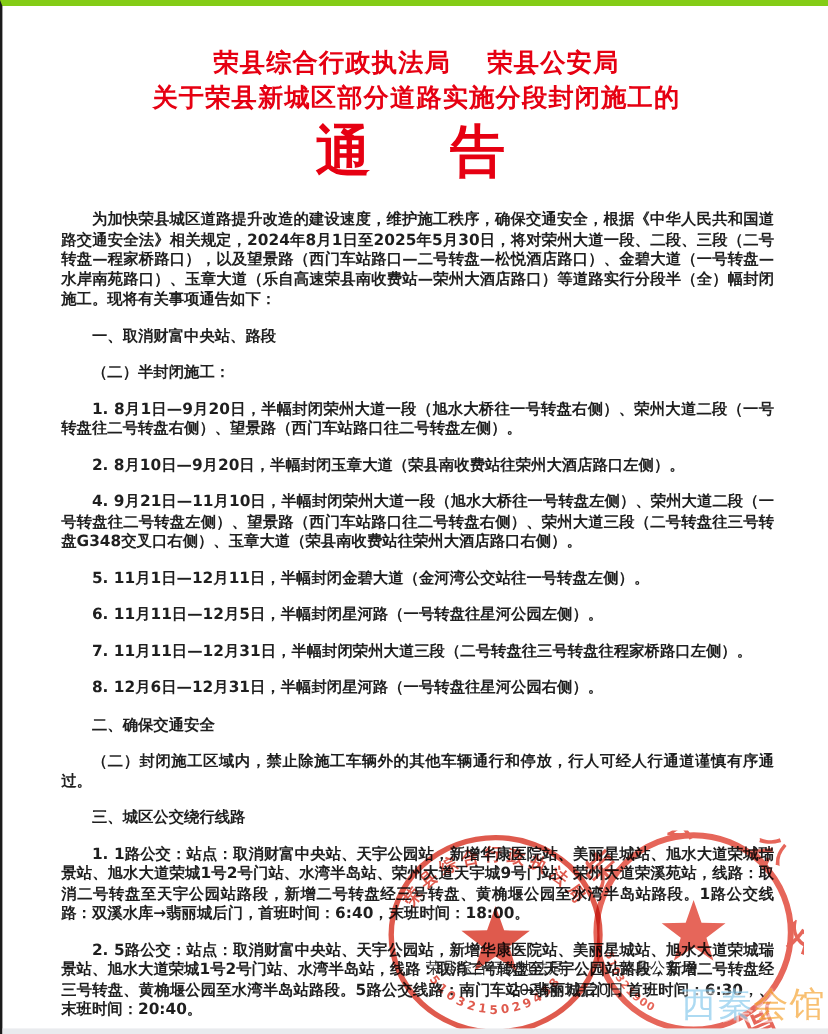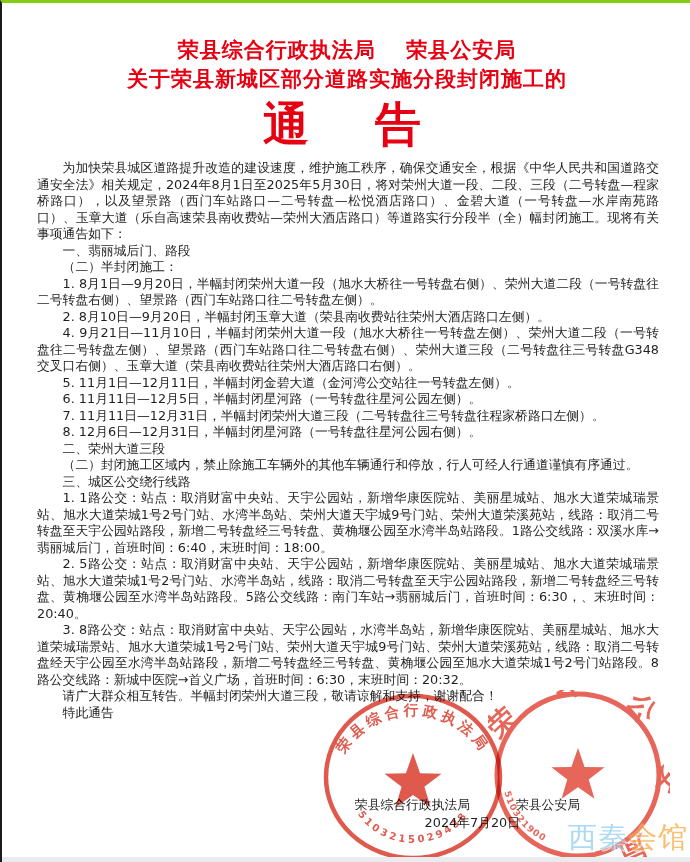--- a/index.html
+++ b/index.html
@@ -2,21 +2,21 @@
 <html><head>
 <meta charset="utf-8">
 <style>
   html,body{margin:0;padding:0;background:#ffffff;}
   .page{
     position:relative;
     width:690px;height:862px;
     background:#ffffff;
     overflow:hidden;
     font-family:"DejaVu Sans",sans-serif;
-    border-top:3px solid #84cc16;
+    border-top:5px solid #84cc16;
     border-left:2px solid #1b1b1b;
     box-sizing:border-box;
   }
   .bottom-strip{
     position:absolute;left:0;bottom:0;width:690px;height:5px;
     background:#e9ebee;
   }
   
   .doc-header{
     position:absolute;top:33px;left:0;width:690px;
@@ -24,21 +24,21 @@
   }
   .issuer-line{font-size:21px;line-height:28px;letter-spacing:1px;}
   .subtitle-line{font-size:21px;line-height:30px;letter-spacing:1px;}
   .big-title{font-size:46px;line-height:52px;letter-spacing:10px;margin-top:4px;}
   
   .doc-body{
     position:absolute;top:157px;left:35px;width:622px;
     font-size:12.8px;line-height:16.5px;color:#1f1f1f;
     text-align:justify;
   }
-  .doc-body p{margin:0;text-indent:2em;}
+  .doc-body p{margin:14px;text-indent:2em;font-weight:bold;}
   
   .sig-orgs{
     position:absolute;top:794px;left:0;width:690px;
     text-align:right;padding-right:112px;box-sizing:border-box;
     font-size:12.8px;color:#1f1f1f;
   }
   .sig-orgs .org2{margin-left:46px;}
   .sig-date{
     position:absolute;top:812px;left:0;width:690px;
     text-align:right;padding-right:172px;box-sizing:border-box;
@@ -65,30 +65,30 @@
 <div class="page">
 
   <div class="doc-header">
     <div class="issuer-line">荣县综合行政执法局　 荣县公安局</div>
     <div class="subtitle-line">关于荣县新城区部分道路实施分段封闭施工的</div>
     <div class="big-title">通　告</div>
   </div>
 
   <div class="doc-body">
     <p>为加快荣县城区道路提升改造的建设速度，维护施工秩序，确保交通安全，根据《中华人民共和国道路交通安全法》相关规定，2024年8月1日至2025年5月30日，将对荣州大道一段、二段、三段（二号转盘—程家桥路口），以及望景路（西门车站路口—二号转盘—松悦酒店路口）、金碧大道（一号转盘—水岸南苑路口）、玉章大道（乐自高速荣县南收费站—荣州大酒店路口）等道路实行分段半（全）幅封闭施工。现将有关事项通告如下：</p>
-    <p>一、翡丽城后门、路段</p>
+    <p>一、取消财富中央站、路段</p>
     <p>（二）半封闭施工：</p>
     <p>1. 8月1日—9月20日，半幅封闭荣州大道一段（旭水大桥往一号转盘右侧）、荣州大道二段（一号转盘往二号转盘右侧）、望景路（西门车站路口往二号转盘左侧）。</p>
     <p>2. 8月10日—9月20日，半幅封闭玉章大道（荣县南收费站往荣州大酒店路口左侧）。</p>
     <p>4. 9月21日—11月10日，半幅封闭荣州大道一段（旭水大桥往一号转盘左侧）、荣州大道二段（一号转盘往二号转盘左侧）、望景路（西门车站路口往二号转盘右侧）、荣州大道三段（二号转盘往三号转盘G348交叉口右侧）、玉章大道（荣县南收费站往荣州大酒店路口右侧）。</p>
     <p>5. 11月1日—12月11日，半幅封闭金碧大道（金河湾公交站往一号转盘左侧）。</p>
     <p>6. 11月11日—12月5日，半幅封闭星河路（一号转盘往星河公园左侧）。</p>
     <p>7. 11月11日—12月31日，半幅封闭荣州大道三段（二号转盘往三号转盘往程家桥路口左侧）。</p>
     <p>8. 12月6日—12月31日，半幅封闭星河路（一号转盘往星河公园右侧）。</p>
-    <p>二、荣州大道三段</p>
+    <p>二、确保交通安全</p>
     <p>（二）封闭施工区域内，禁止除施工车辆外的其他车辆通行和停放，行人可经人行通道谨慎有序通过。</p>
     <p>三、城区公交绕行线路</p>
     <p>1. 1路公交：站点：取消财富中央站、天宇公园站，新增华康医院站、美丽星城站、旭水大道荣城瑞景站、旭水大道荣城1号2号门站、水湾半岛站、荣州大道天宇城9号门站、荣州大道荣溪苑站，线路：取消二号转盘至天宇公园站路段，新增二号转盘经三号转盘、黄桷堰公园至水湾半岛站路段。1路公交线路：双溪水库→翡丽城后门，首班时间：6:40，末班时间：18:00。</p>
     <p>2. 5路公交：站点：取消财富中央站、天宇公园站，新增华康医院站、美丽星城站、旭水大道荣城瑞景站、旭水大道荣城1号2号门站、水湾半岛站，线路：取消二号转盘至天宇公园站路段，新增二号转盘经三号转盘、黄桷堰公园至水湾半岛站路段。5路公交线路：南门车站→翡丽城后门，首班时间：6:30，、末班时间：20:40。</p>
     <p>3. 8路公交：站点：取消财富中央站、天宇公园站，水湾半岛站，新增华康医院站、美丽星城站、旭水大道荣城瑞景站、旭水大道荣城1号2号门站、荣州大道天宇城9号门站、荣州大道荣溪苑站，线路：取消二号转盘经天宇公园至水湾半岛站路段，新增二号转盘经三号转盘、黄桷堰公园至旭水大道荣城1号2号门站路段。8路公交线路：新城中医院→首义广场，首班时间：6:30，末班时间：20:32。</p>
     <p>请广大群众相互转告。半幅封闭荣州大道三段，敬请谅解和支持，谢谢配合！</p>
     <p>特此通告</p>
   </div>
 
   <div class="sig-orgs">

